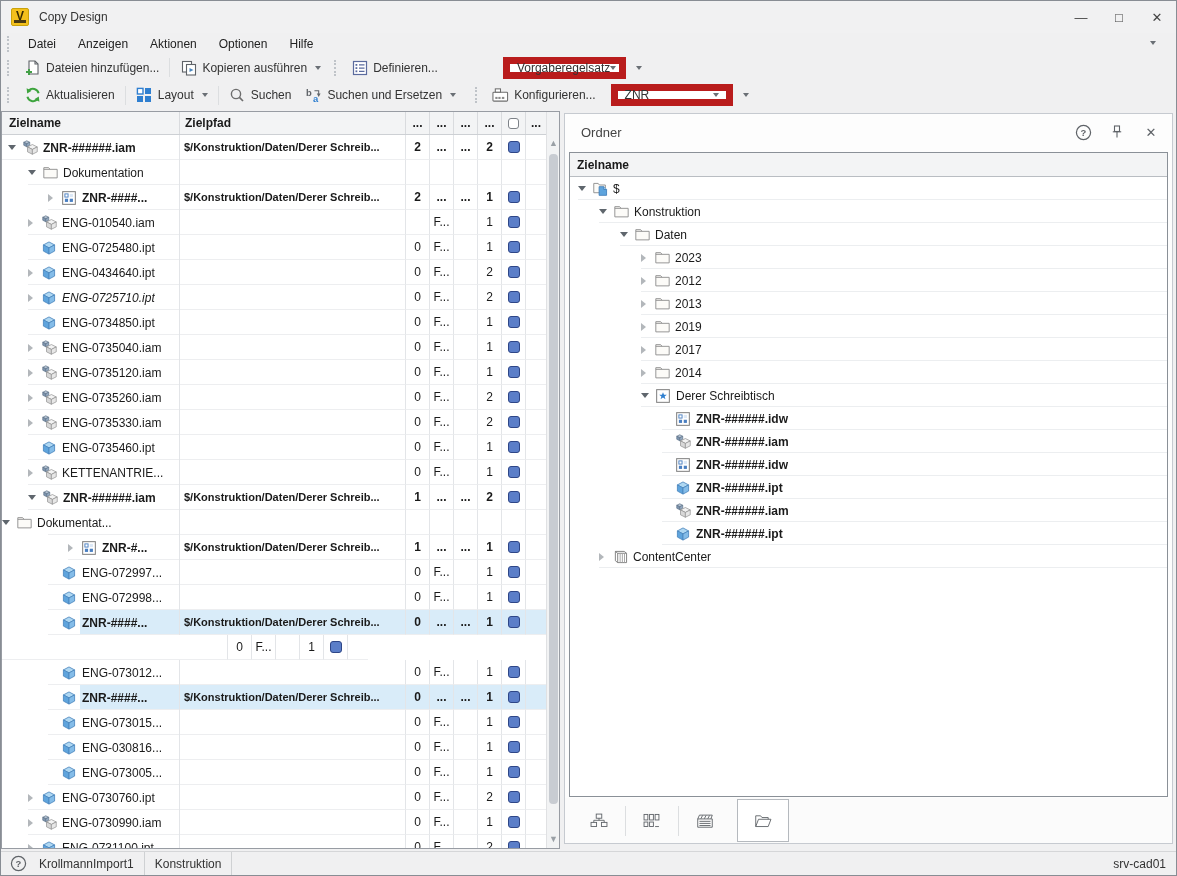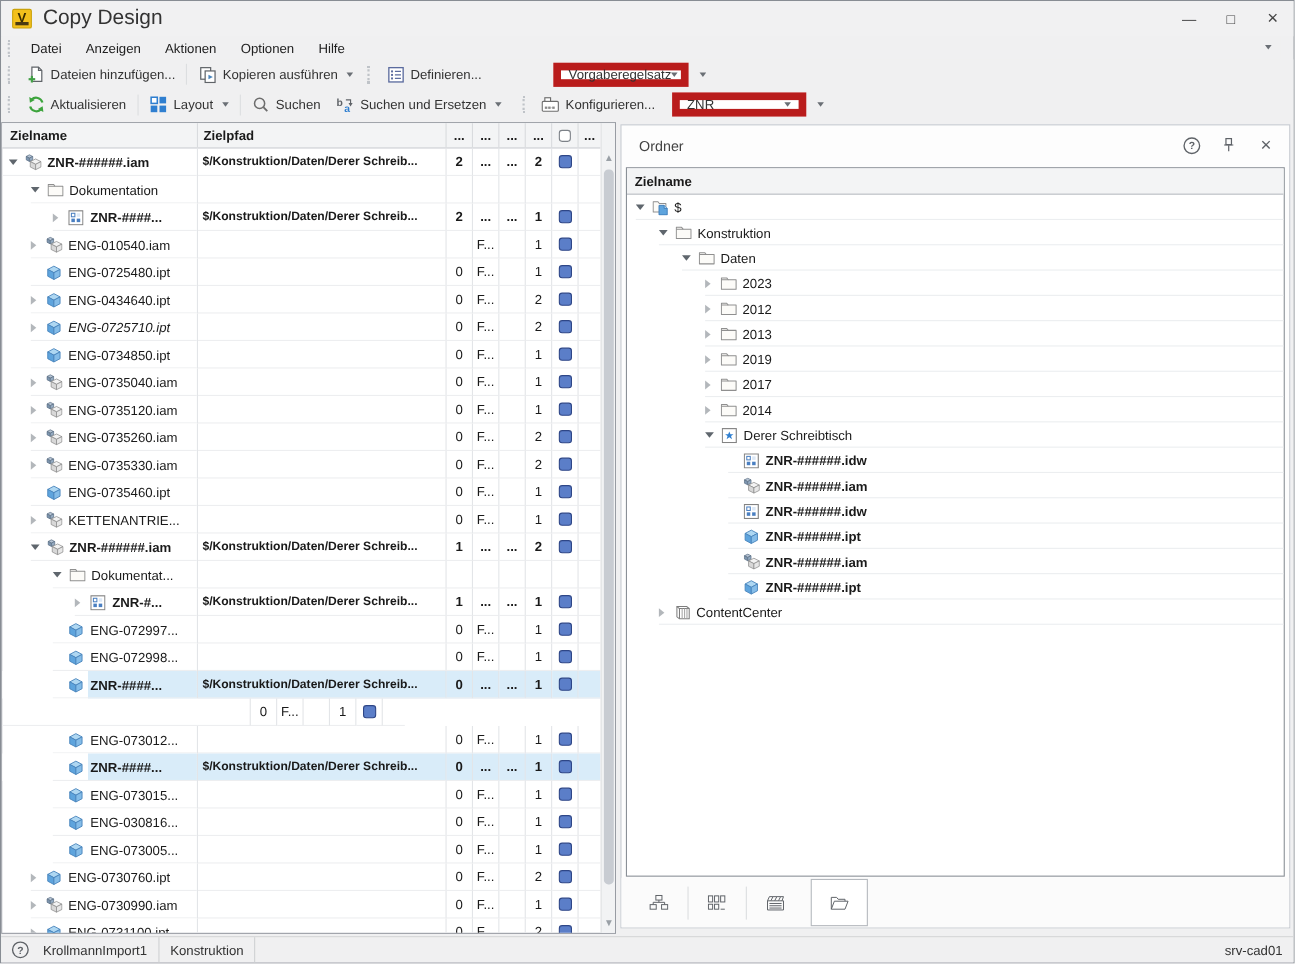--- a/index.html
+++ b/index.html
@@ -4,21 +4,21 @@
 <style>
   html,body{margin:0;padding:0;background:#fff;font-family:"Liberation Sans","DejaVu Sans",sans-serif;}
   *{box-sizing:border-box;}
   .window{position:relative;width:1177px;height:876px;background:#f0f0f1;border:1px solid #888d94;overflow:hidden;font-size:12px;color:#333;}
 
   
   .titlebar{position:absolute;left:0;top:0;right:0;height:32px;background:#f1f1f2;display:flex;align-items:center;}
   .app-icon{width:18px;height:18px;margin-left:10px;position:relative;background:#f3c01c;border-radius:2px;border:1px solid #caa20a;}
   .app-icon span{position:absolute;left:0;right:0;top:0;font-weight:bold;font-size:12px;color:#3a2c00;text-align:center;line-height:14px;}
   .app-icon i{position:absolute;left:2px;right:2px;bottom:2px;height:3px;background:#4a3a12;}
-  .title-text{margin-left:10px;font-size:19px;color:#333;}
+  .title-text{margin-left:10px;font-size:12px;color:#333;}
   .win-controls{position:absolute;right:0;top:0;height:32px;display:flex;}
   .wbtn{width:38px;height:32px;display:flex;align-items:center;justify-content:center;font-size:13px;color:#444;}
 
   
   .menubar{position:absolute;left:0;top:32px;right:12px;height:21px;display:flex;align-items:center;background:#f0f0f1;}
   .grip{width:6px;height:16px;margin:0 4px 0 6px;border-left:2px dotted #bfc3c8;}
   .mitem{padding:2px 11px;color:#222;}
   .menu-overflow{position:absolute;right:8px;top:8px;}
 
   .carr{display:inline-block;width:0;height:0;border-left:3.5px solid transparent;border-right:3.5px solid transparent;border-top:4px solid #6a6f75;}
@@ -612,21 +612,21 @@
             <div class="c cnum">1</div>
             <div class="c cnum">...</div>
             <div class="c cnum">...</div>
             <div class="c cnum">2</div>
             <div class="c cst">
               <span class="stsq"></span>
             </div>
             <div class="c clast"></div>
           </div>
           <div class="trow">
-            <div class="c cname" style="padding-left: 46px;">
+            <div class="c cname" style="">
               <span class="arr exp"></span>
               <span class="fic">
                 <svg viewBox="0 0 16 14" width="15" height="13">
                   <path d="M0.8 12.8 V1.8 H6 L7.5 3.6 H15.2 V12.8 Z" fill="#fcfbf8" stroke="#8f8f8f" stroke-width="1" stroke-linejoin="round"></path>
                   <line x1="0.8" y1="3.6" x2="7.5" y2="3.6" stroke="#8f8f8f" stroke-width="1"></line>
                 </svg>
               </span>
               <span class="lbl">Dokumentat...</span>
               <i class="nln" style="left: 46px;"></i>
             </div>

